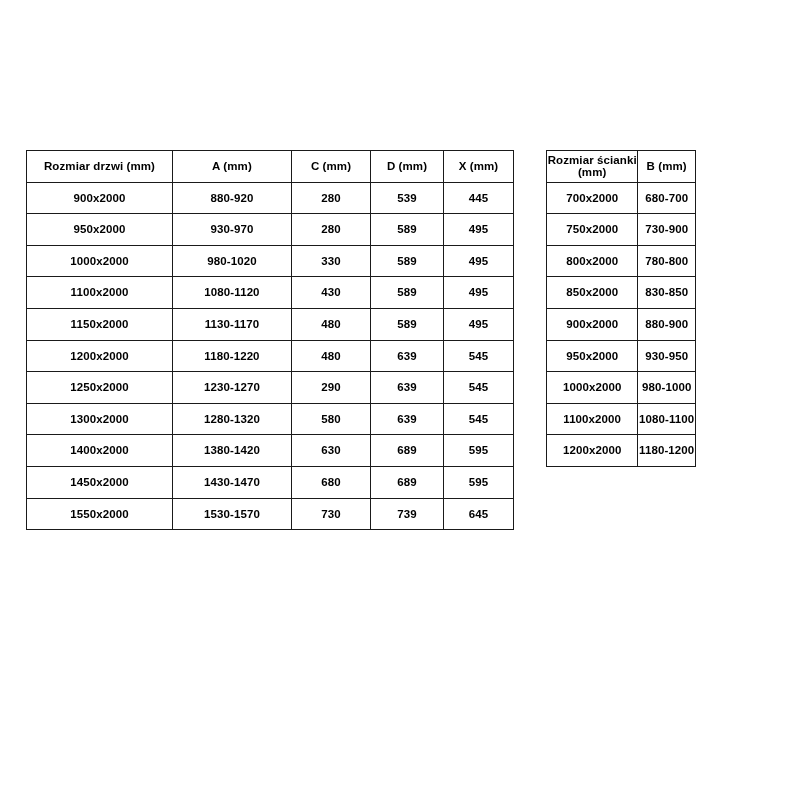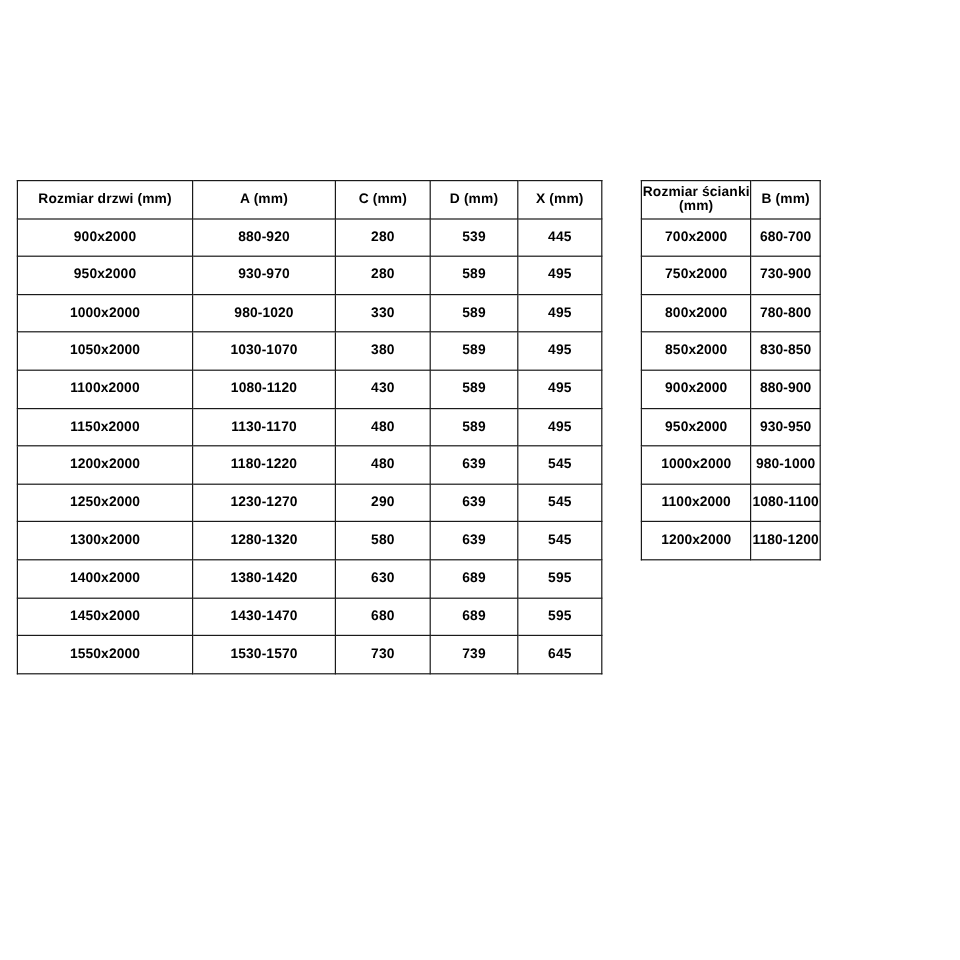--- a/index.html
+++ b/index.html
@@ -10,21 +10,21 @@
     width: 800px;
     height: 800px;
     background: #ffffff;
     font-family: "Liberation Sans", sans-serif;
     color: #000000;
     position: relative;
     overflow: hidden;
   }
   .sheet {
     position: absolute;
-    top: 0; left: 0;
+    top: 0; left: 12px;
     width: 652px;
     height: 800px;
     padding-left: 32px;
   }
   .table-wrap {
     position: absolute;
   }
   #doors-table-wrap {
     left: 14px;
     top: 150px;
@@ -102,27 +102,20 @@
           <td>495</td>
         </tr>
         <tr>
           <td>1000x2000</td>
           <td>980-1020</td>
           <td>330</td>
           <td>589</td>
           <td>495</td>
         </tr>
         <tr>
-          <td>1050x2000</td>
-          <td>1030-1070</td>
-          <td>380</td>
-          <td>589</td>
-          <td>495</td>
-        </tr>
-        <tr>
           <td>1100x2000</td>
           <td>1080-1120</td>
           <td>430</td>
           <td>589</td>
           <td>495</td>
         </tr>
         <tr>
           <td>1150x2000</td>
           <td>1130-1170</td>
           <td>480</td>

